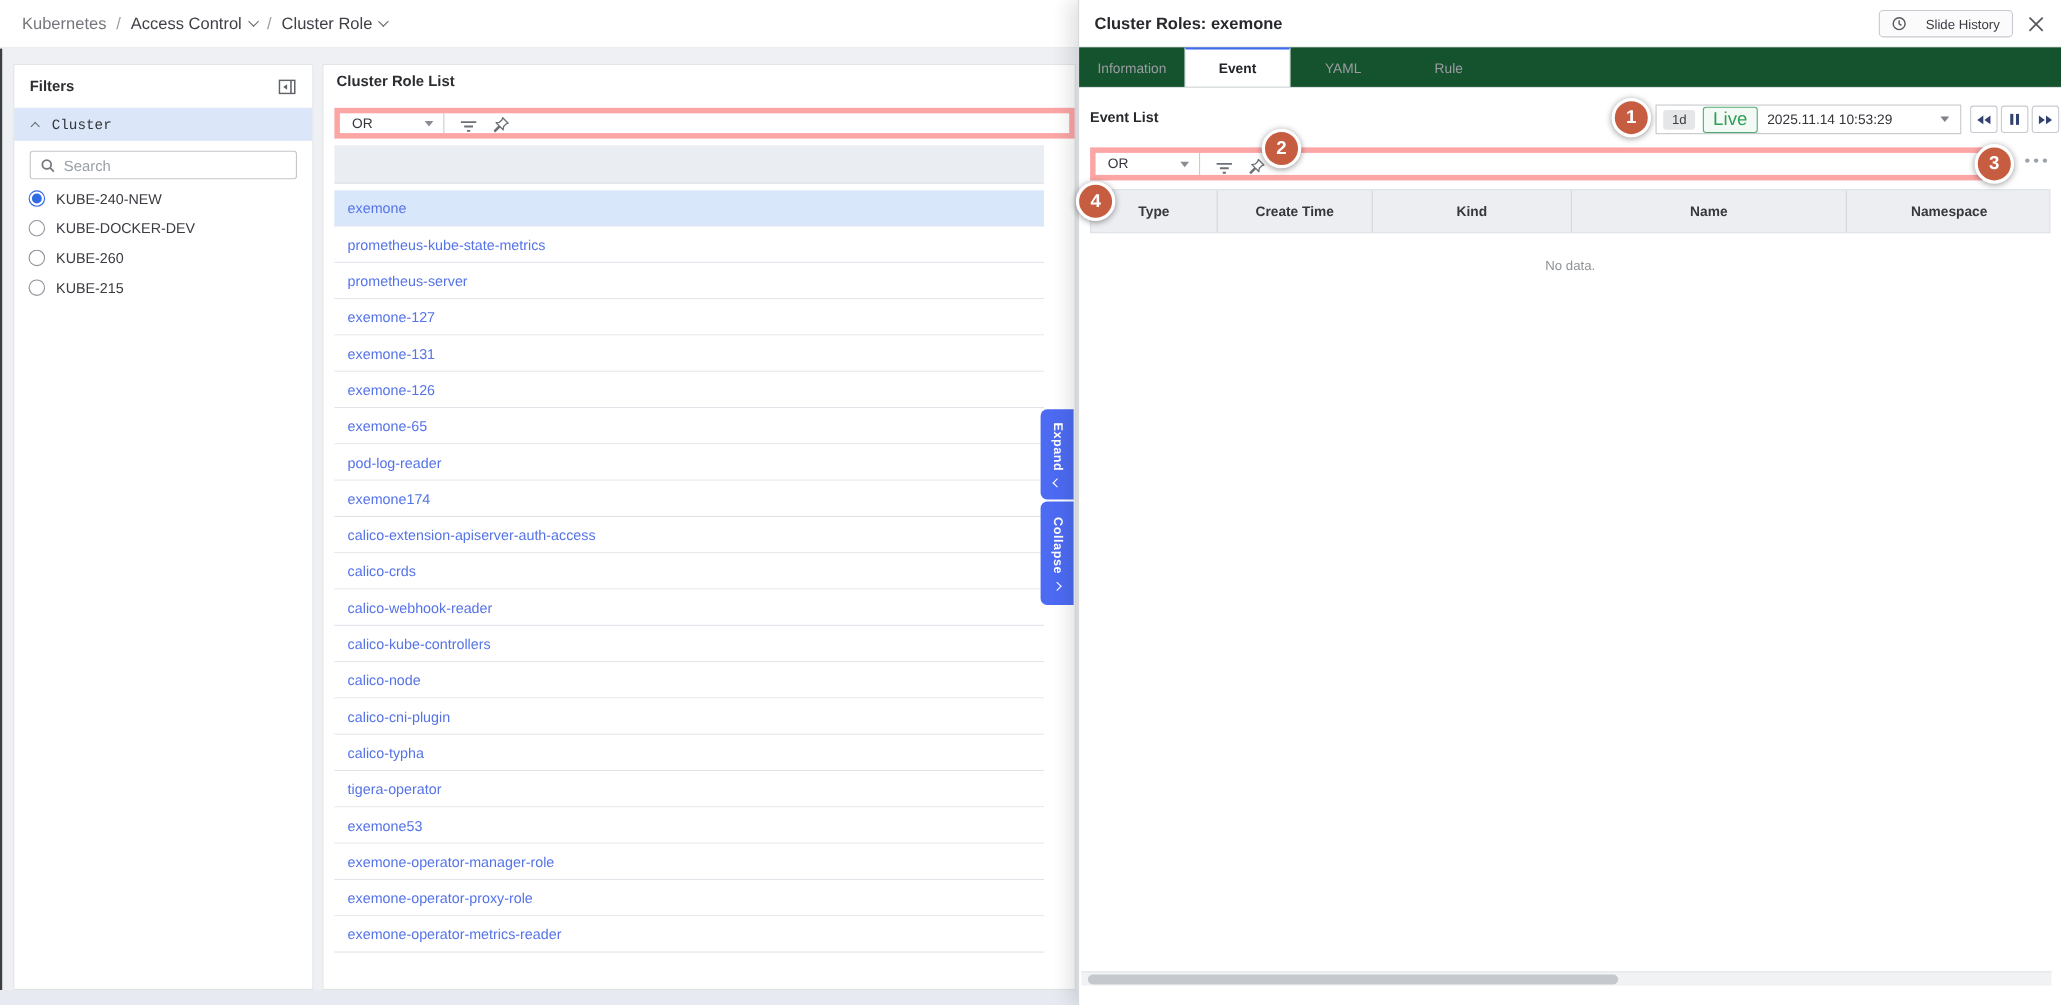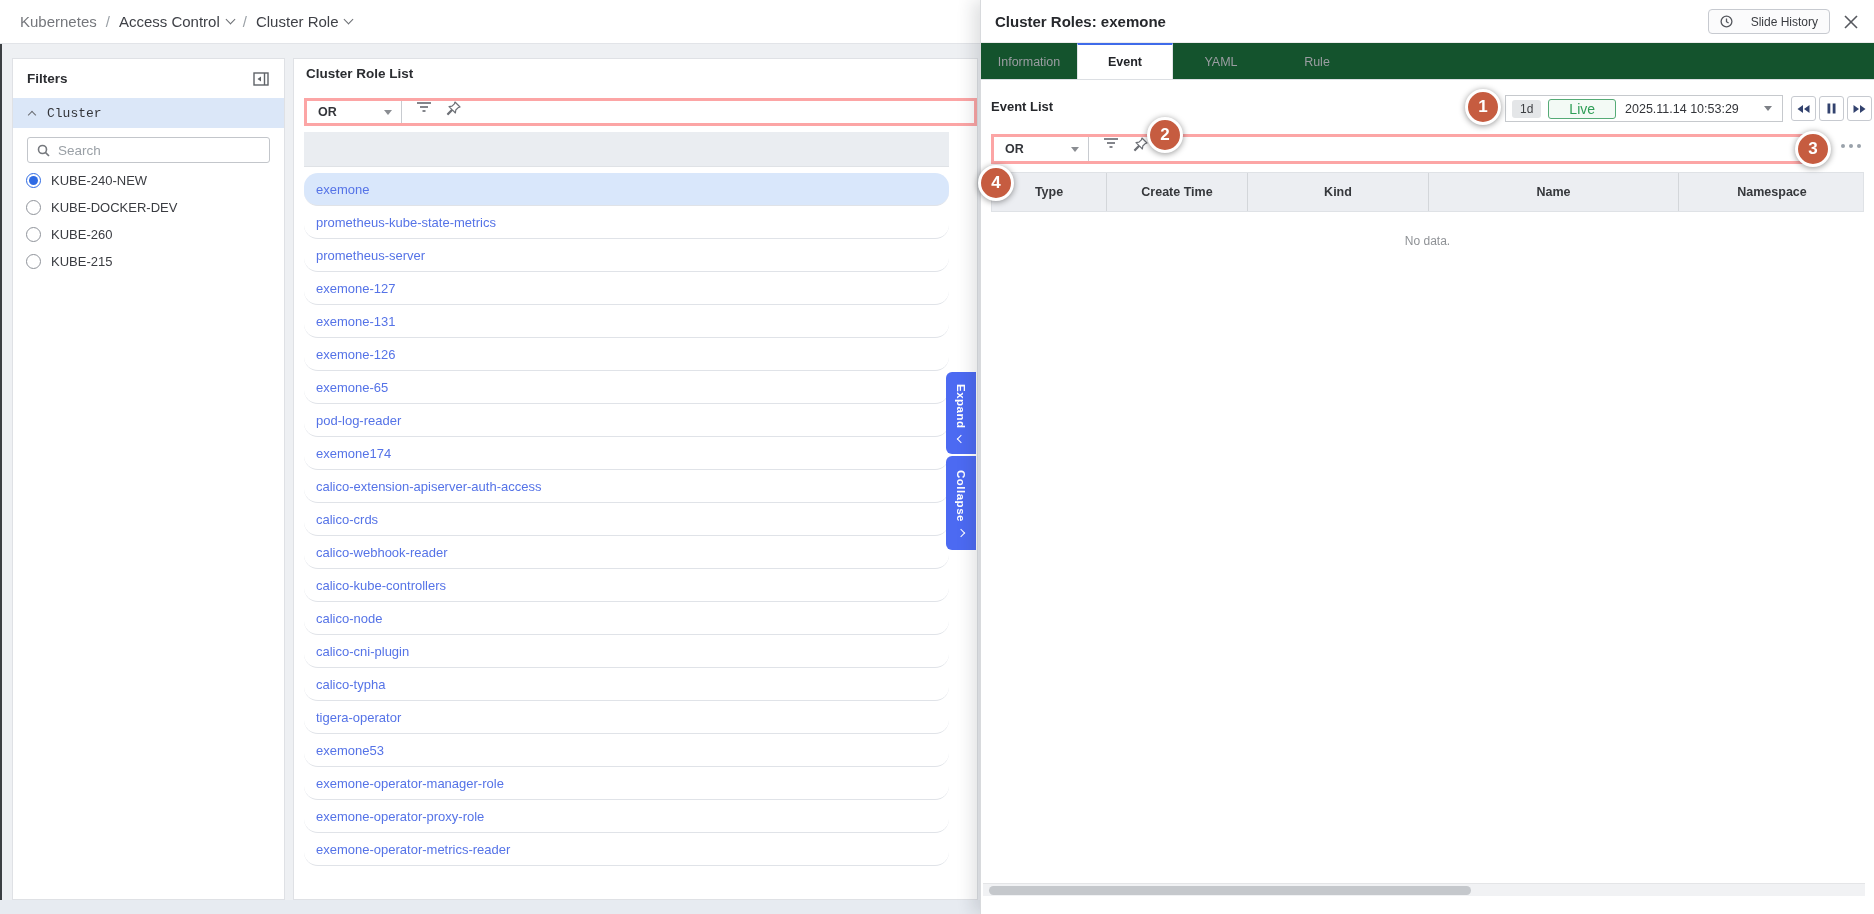--- a/index.html
+++ b/index.html
@@ -45,34 +45,34 @@
   .radio-row { height:27px; display:flex; align-items:center; gap:10px; padding-left:13px; cursor:pointer; }
   .radio { width:15px; height:15px; border:1.5px solid #8f939a; border-radius:50%; position:relative; flex:0 0 15px; }
   .radio.checked { border-color:#2f6be4; }
   .radio.checked::after { content:''; position:absolute; inset:2px; background:#2f6be4; border-radius:50%; }
   .radio-label { font-size:13px; color:#3a3c41; }
 
   
   .list-panel { position:absolute; left:293px; top:58px; width:685px; height:842px;
                 background:#fff; border:1px solid #dfe1e5; z-index:1; }
   .list-title { position:absolute; left:12px; top:7px; font-size:13.5px; font-weight:bold; color:#2b2d31; }
-  .toolbar { position:absolute; height:28px; border:3px solid #fca5a5; display:flex; align-items:flex-start; background:#fff;font-weight:bold; }
+  .toolbar { position:absolute; height:28px; border:5px solid #fca5a5; display:flex; align-items:flex-end; background:#fff; }
   .lp-toolbar { left:10px; top:39px; right:0; }
   .op-select { width:95px; height:100%; border-right:1px solid #c8cbd0; display:flex; align-items:center;
                justify-content:space-between; padding:0 9px 0 11px; cursor:pointer; }
   .op-label { font-size:12.5px; color:#33353a; }
   .caret-down { width:0; height:0; border-left:4px solid transparent; border-right:4px solid transparent;
                 border-top:5px solid #8a8d92; }
   .tool-icon { margin-left:14px; display:flex; align-items:center; cursor:pointer; }
 
   .role-head { position:absolute; left:10px; top:73px; width:645px; height:35px; background:#eaedf1;
                border-bottom:1px solid #dfe2e6; }
   .role-rows { position:absolute; left:10px; top:114px; width:645px; }
   .role-row { height:33px; display:flex; align-items:center; padding-left:12px;
-              border-bottom:1px solid #e0e3e8; background:#fff;border-radius:14px; }
+              border-bottom:1px solid #e0e3e8; background:#fff; }
   .role-row.selected { background:#d9e7fb; }
   .role-link { font-size:13px; color:#5573e7; cursor:pointer; }
 
   
   .side-handle { position:absolute; left:946px; width:30px; background:#4c6af2; color:#fff;
                  border-radius:6px 0 0 6px; display:flex; flex-direction:column; align-items:center;
                  justify-content:center; gap:8px; cursor:pointer; z-index:3; }
   .handle-expand { top:372px; height:82px; }
   .handle-collapse { top:456px; height:94px; }
   .handle-text { writing-mode:vertical-rl; font-size:11.5px; font-weight:bold; letter-spacing:.5px; }
@@ -99,22 +99,22 @@
   .tab.active { background:#fff; color:#222428; font-weight:bold; border-top:2px solid #3f6bea;
                 border-left:1px solid #e2e4e8; border-right:1px solid #e2e4e8; }
 
   .ev-title { position:absolute; left:10px; top:99px; font-size:13px; font-weight:bold; color:#26282c; }
 
   .time-control { position:absolute; left:524px; top:95px; width:278px; height:27px;
                   border:1px solid #c6c9cd; border-radius:0; display:flex; align-items:center;
                   background:#fff; cursor:pointer; }
   .chip-1d { margin-left:6px; padding:2px 8px; background:#e4e6e8; border-radius:3px;
              font-size:12px; color:#3c3e42; }
-  .chip-live { margin-left:7px; padding:1px 20px; background:#f3faf5; border:1px solid #55ab76;
-               border-radius:3px; font-size:14px; color:#2f9e57; }
+  .chip-live { margin-left:7px; padding:1px 8px; background:#f3faf5; border:1px solid #55ab76;
+               border-radius:3px; font-size:17px; color:#2f9e57; }
   .time-text { margin-left:9px; font-size:12.5px; color:#33353a; }
   .time-control .caret-down { position:absolute; right:10px; border-top-color:#7d8086; }
 
   .playback { position:absolute; left:810px; top:96px; display:flex; gap:3px; }
   .pb-btn { width:25px; height:25px; border:1px solid #c7cad0; border-radius:3px; background:#fff;
             display:flex; align-items:center; justify-content:center; cursor:pointer; }
 
   .dr-toolbar { left:10px; top:134px; width:812px; height:30px; }
   .more-dots { position:absolute; left:860px; top:144px; display:flex; gap:4px; cursor:pointer; }
   .more-dots i { width:4px; height:4px; border-radius:50%; background:#9aa2ab; }

